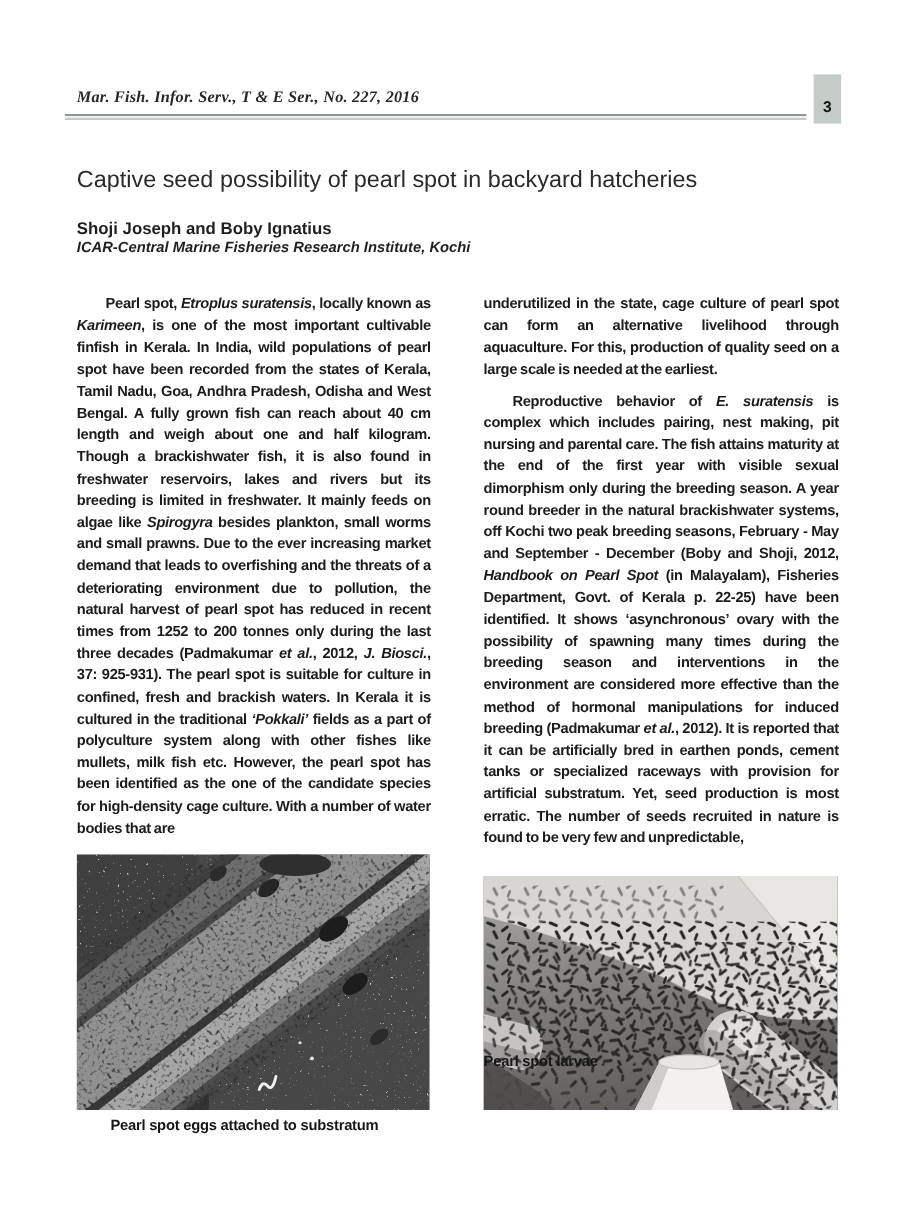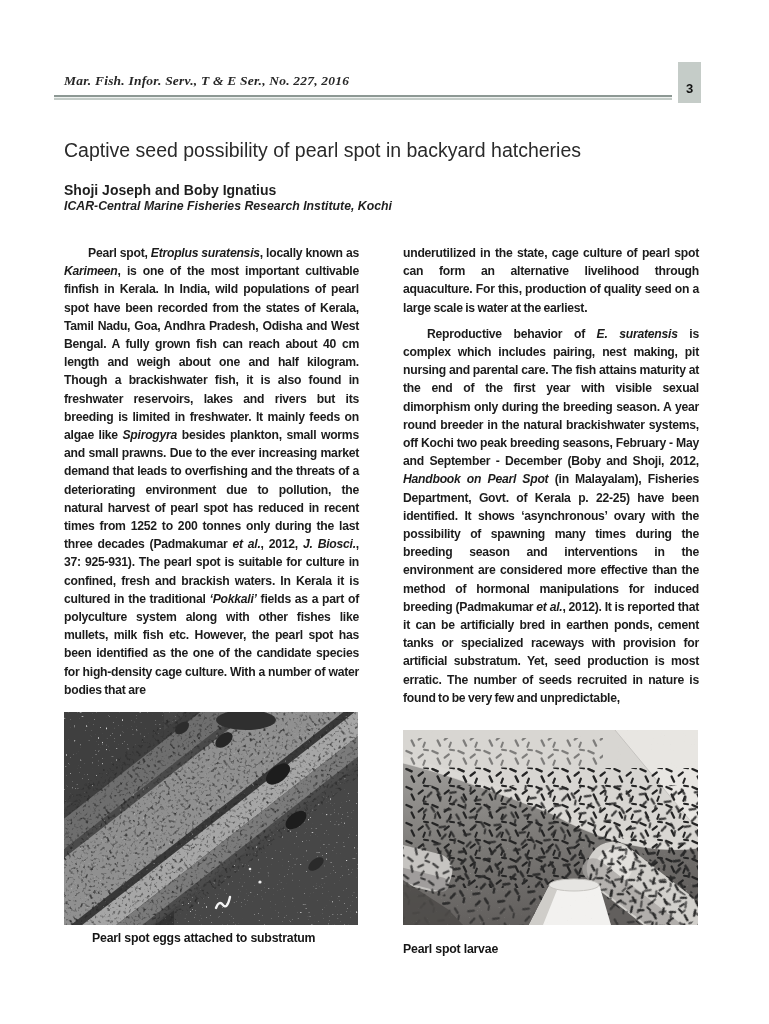--- a/index.html
+++ b/index.html
@@ -29,21 +29,21 @@
   .para.indent{text-indent:24px;}
   .col2 .para + .para{margin-top:8px;}
 
   .photo{position:absolute;overflow:hidden;background:#8a8a8a;}
   .photo svg{display:block;}
   .photo1{left:64px;top:712px;width:294px;height:213px;}
   .photo2{left:403px;top:730px;width:295px;height:195px;}
 
   .caption{position:absolute;font-size:12.3px;font-weight:700;color:#161616;letter-spacing:-0.2px;}
   .cap1{left:64px;top:931px;margin-left:28px;}
-  .cap2{left:403px;top:942px;}
+  .cap2{left:403px;top:877px;}
 </style>
 </head>
 <body>
 
 <div class="page">
 
   <div class="jheader">Mar. Fish. Infor. Serv., T &amp; E Ser., No. 227, 2016</div>
   <div class="rule"></div>
   <div class="pagebox">
     <span>3</span>
@@ -51,21 +51,21 @@
 
   <h1 class="title">Captive seed possibility of pearl spot in backyard hatcheries</h1>
   <div class="authors">Shoji Joseph and Boby Ignatius</div>
   <div class="affil">ICAR-Central Marine Fisheries Research Institute, Kochi</div>
 
   <div class="col col1">
     <p class="para indent"><span>Pearl spot, </span><i>Etroplus suratensis</i><span>, locally known as </span><i>Karimeen</i><span>, is one of the most important cultivable finfish in Kerala. In India, wild populations of pearl spot have been recorded from the states of Kerala, Tamil Nadu, Goa, Andhra Pradesh, Odisha and West Bengal. A fully grown fish can reach about 40 cm length and weigh about one and half kilogram. Though a brackishwater fish, it is also found in freshwater reservoirs, lakes and rivers but its breeding is limited in freshwater. It mainly feeds on algae like </span><i>Spirogyra</i><span> besides plankton, small worms and small prawns. Due to the ever increasing market demand that leads to overfishing and the threats of a deteriorating environment due to pollution, the natural harvest of pearl spot has reduced in recent times from 1252 to 200 tonnes only during the last three decades (Padmakumar </span><i>et al.</i><span>, 2012, </span><i>J. Biosci.</i><span>, 37: 925-931). The pearl spot is suitable for culture in confined, fresh and brackish waters. In Kerala it is cultured in the traditional </span><i>‘Pokkali’</i><span> fields as a part of polyculture system along with other fishes like mullets, milk fish etc. However, the pearl spot has been identified as the one of the candidate species for high-density cage culture. With a number of water bodies that are</span></p>
   </div>
 
   <div class="col col2">
-    <p class="para"><span>underutilized in the state, cage culture of pearl spot can form an alternative livelihood through aquaculture. For this, production of quality seed on a large scale is water at the earliest.</span></p>
+    <p class="para"><span>underutilized in the state, cage culture of pearl spot can form an alternative livelihood through aquaculture. For this, production of quality seed on a large scale is needed at the earliest.</span></p>
     <p class="para indent"><span>Reproductive behavior of </span><i>E. suratensis</i><span> is complex which includes pairing, nest making, pit nursing and parental care. The fish attains maturity at the end of the first year with visible sexual dimorphism only during the breeding season. A year round breeder in the natural brackishwater systems, off Kochi two peak breeding seasons, February - May and September - December (Boby and Shoji, 2012, </span><i>Handbook on Pearl Spot</i><span> (in Malayalam), Fisheries Department, Govt. of Kerala p. 22-25) have been identified. It shows ‘asynchronous’ ovary with the possibility of spawning many times during the breeding season and interventions in the environment are considered more effective than the method of hormonal manipulations for induced breeding (Padmakumar </span><i>et al.</i><span>, 2012). It is reported that it can be artificially bred in earthen ponds, cement tanks or specialized raceways with provision for artificial substratum. Yet, seed production is most erratic. The number of seeds recruited in nature is found to be very few and unpredictable,</span></p>
   </div>
 
   <div class="photo photo1">
     <svg width="294" height="213" viewBox="0 0 294 213" xmlns="http://www.w3.org/2000/svg">
       <defs>
         <filter id="Lsp" x="-5%" y="-5%" width="110%" height="110%" color-interpolation-filters="sRGB">
           <feTurbulence type="fractalNoise" baseFrequency="0.5" numOctaves="2" seed="7"></feTurbulence>
           <feColorMatrix type="matrix" values="0 0 0 0 1  0 0 0 0 1  0 0 0 0 1  3 3 3 0 -5.55"></feColorMatrix>
         </filter>

